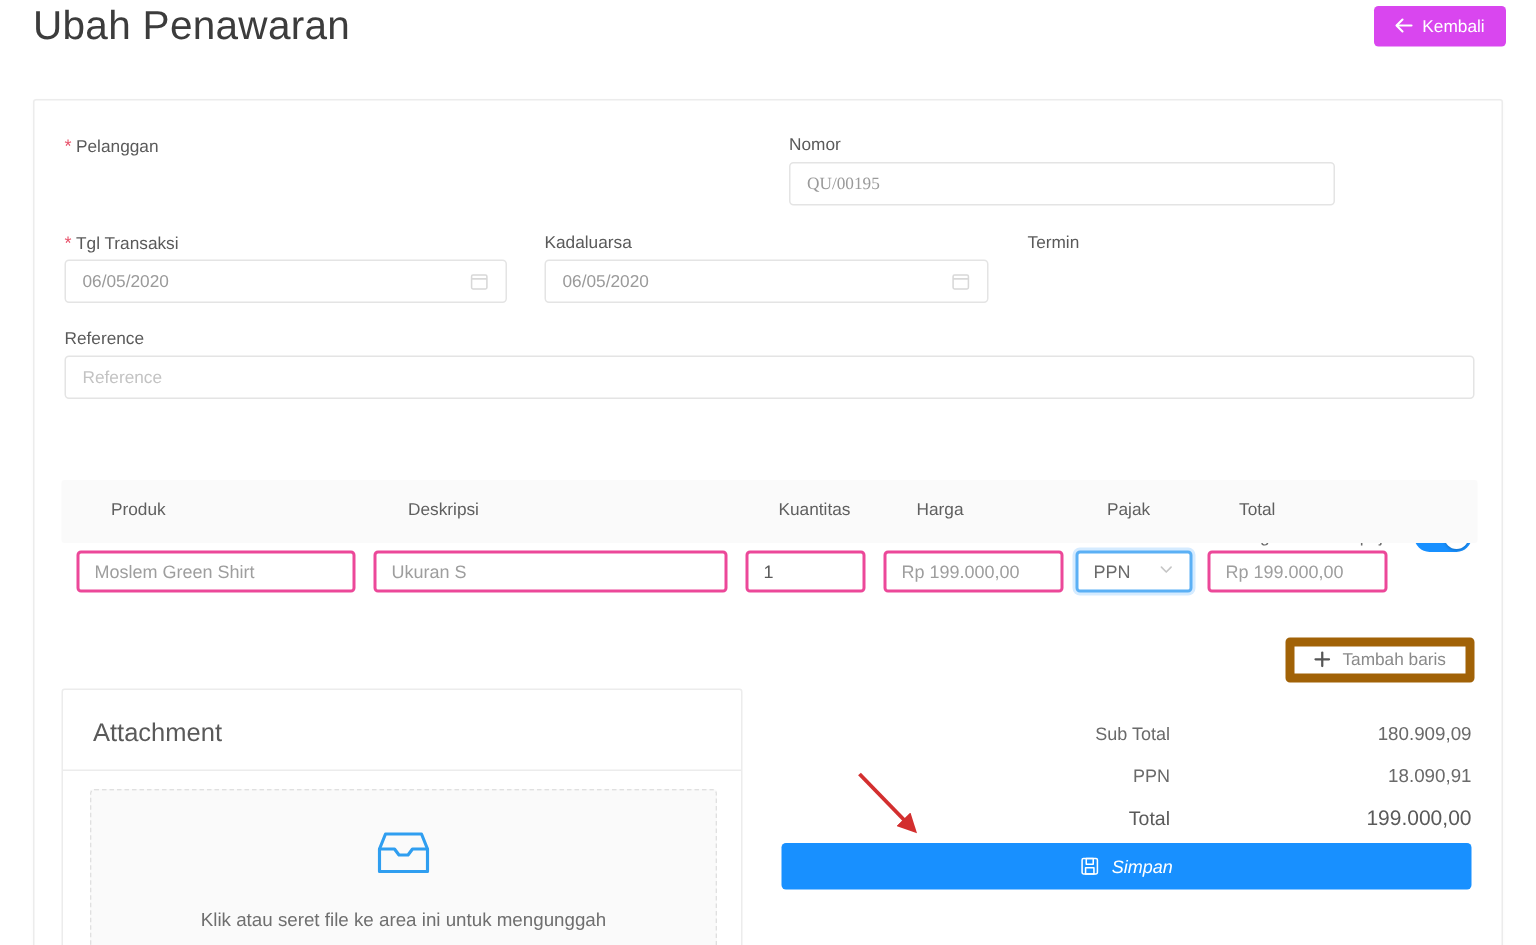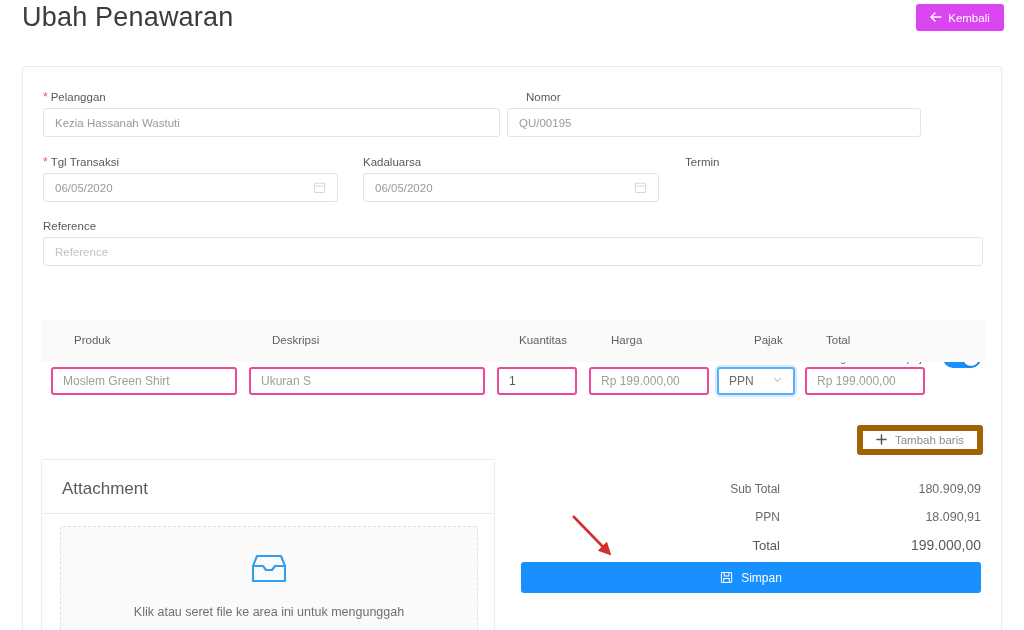--- a/index.html
+++ b/index.html
@@ -132,21 +132,21 @@
   .tot-value { width: 175px; text-align: right; font-size: 12.5px; color: #6a6a6a; }
   .tot-row.grand .tot-label { font-size: 13px; color: #5a5a5a; }
   .tot-row.grand .tot-value { font-size: 14px; color: #5a5a5a; }
 
   .btn-save {
     position: absolute; right: 20px; top: 495px;
     width: 460px; height: 31px;
     background: #1890ff; border: none; border-radius: 3px;
     color: #fff; font-size: 12px; font-family: "Liberation Sans", sans-serif;
     display: flex; align-items: center; justify-content: center; gap: 8px;
-    cursor: pointer; padding: 0;
+    cursor: pointer; padding: 0; font-style: italic;
   }
 
   
   .annotation-arrow {
     position: absolute; left: 565px; top: 508px;
     width: 60px; height: 58px; pointer-events: none;
   }
 </style>
 </head>
 <body>
@@ -164,26 +164,23 @@
     </span>
     <span>Kembali</span>
   </button>
 
   <div class="card">
    <div class="card-inner">
 
     <div class="f-label" style="left:20px; top:23px;">
       <span class="req">*</span><span>Pelanggan</span>
     </div>
-    <div class="f-input" style="left:20px; top:41px; width:457px;">
-      <span class="val">Kezia Hassanah Wastuti</span>
-    </div>
 
     <div class="f-label" style="left:503px; top:23px;">Nomor</div>
-    <div class="f-input" style="left:484px; top:41px; width:414px;">
+    <div class="f-input" style="left:503px; top:41px; width:364px;font-family:Liberation Serif, serif;">
       <span class="val">QU/00195</span>
     </div>
 
     <div class="f-label" style="left:20px; top:88px;">
       <span class="req">*</span><span>Tgl Transaksi</span>
     </div>
     <div class="f-input" style="left:20px; top:106px; width:295px;">
       <span class="val">06/05/2020</span>
       <span class="suffix-icon">
         <svg class="ico-cal" viewBox="0 0 14 14" fill="none" stroke="#d8d8d8" stroke-width="1.1">
@@ -216,21 +213,21 @@
       <button class="toggle">
         <span class="knob"></span>
       </button>
     </div>
 
     <div class="tbl-head">
       <div class="th" style="left:33px;">Produk</div>
       <div class="th" style="left:231px;">Deskripsi</div>
       <div class="th" style="left:478px;">Kuantitas</div>
       <div class="th" style="left:570px;">Harga</div>
-      <div class="th" style="left:697px;margin-left:16px;">Pajak</div>
+      <div class="th" style="left:697px;">Pajak</div>
       <div class="th" style="left:785px;">Total</div>
     </div>
 
     <div>
       <div class="cell-input" style="left:28px; top:300px; width:186px;">
         <span class="val">Moslem Green Shirt</span>
       </div>
       <div class="cell-input" style="left:226px; top:300px; width:236px;">
         <span class="val">Ukuran S</span>
       </div>

